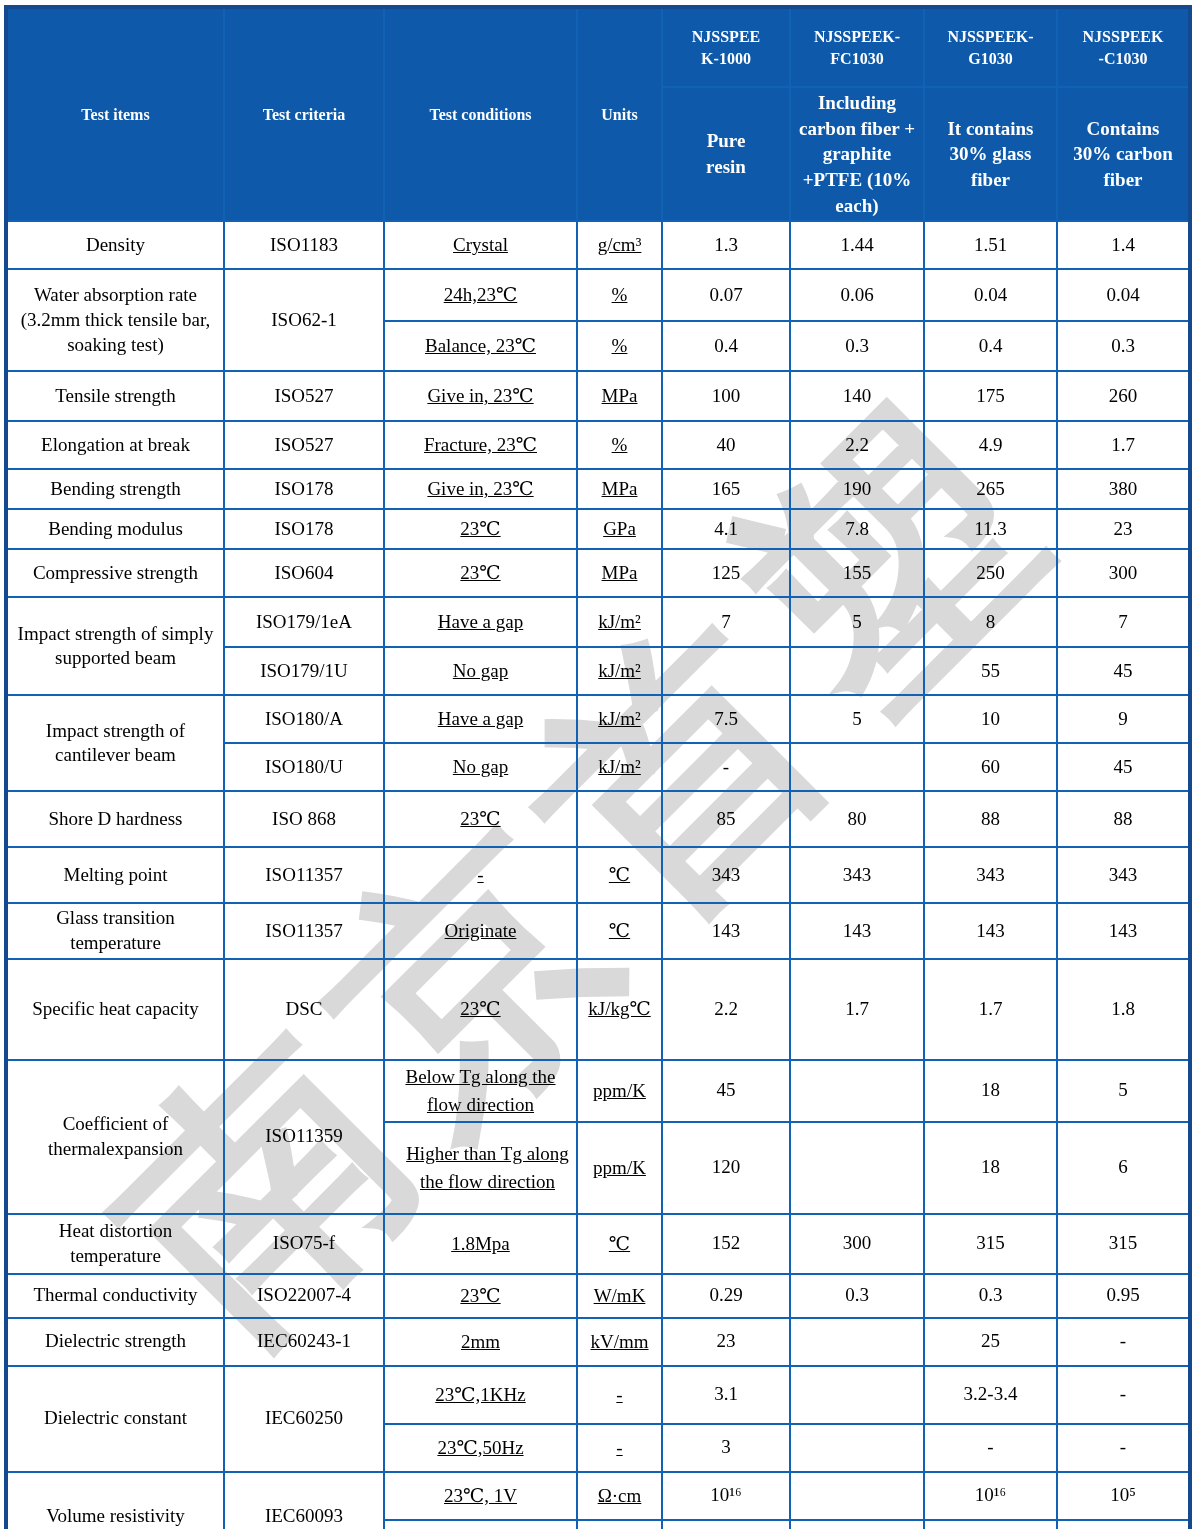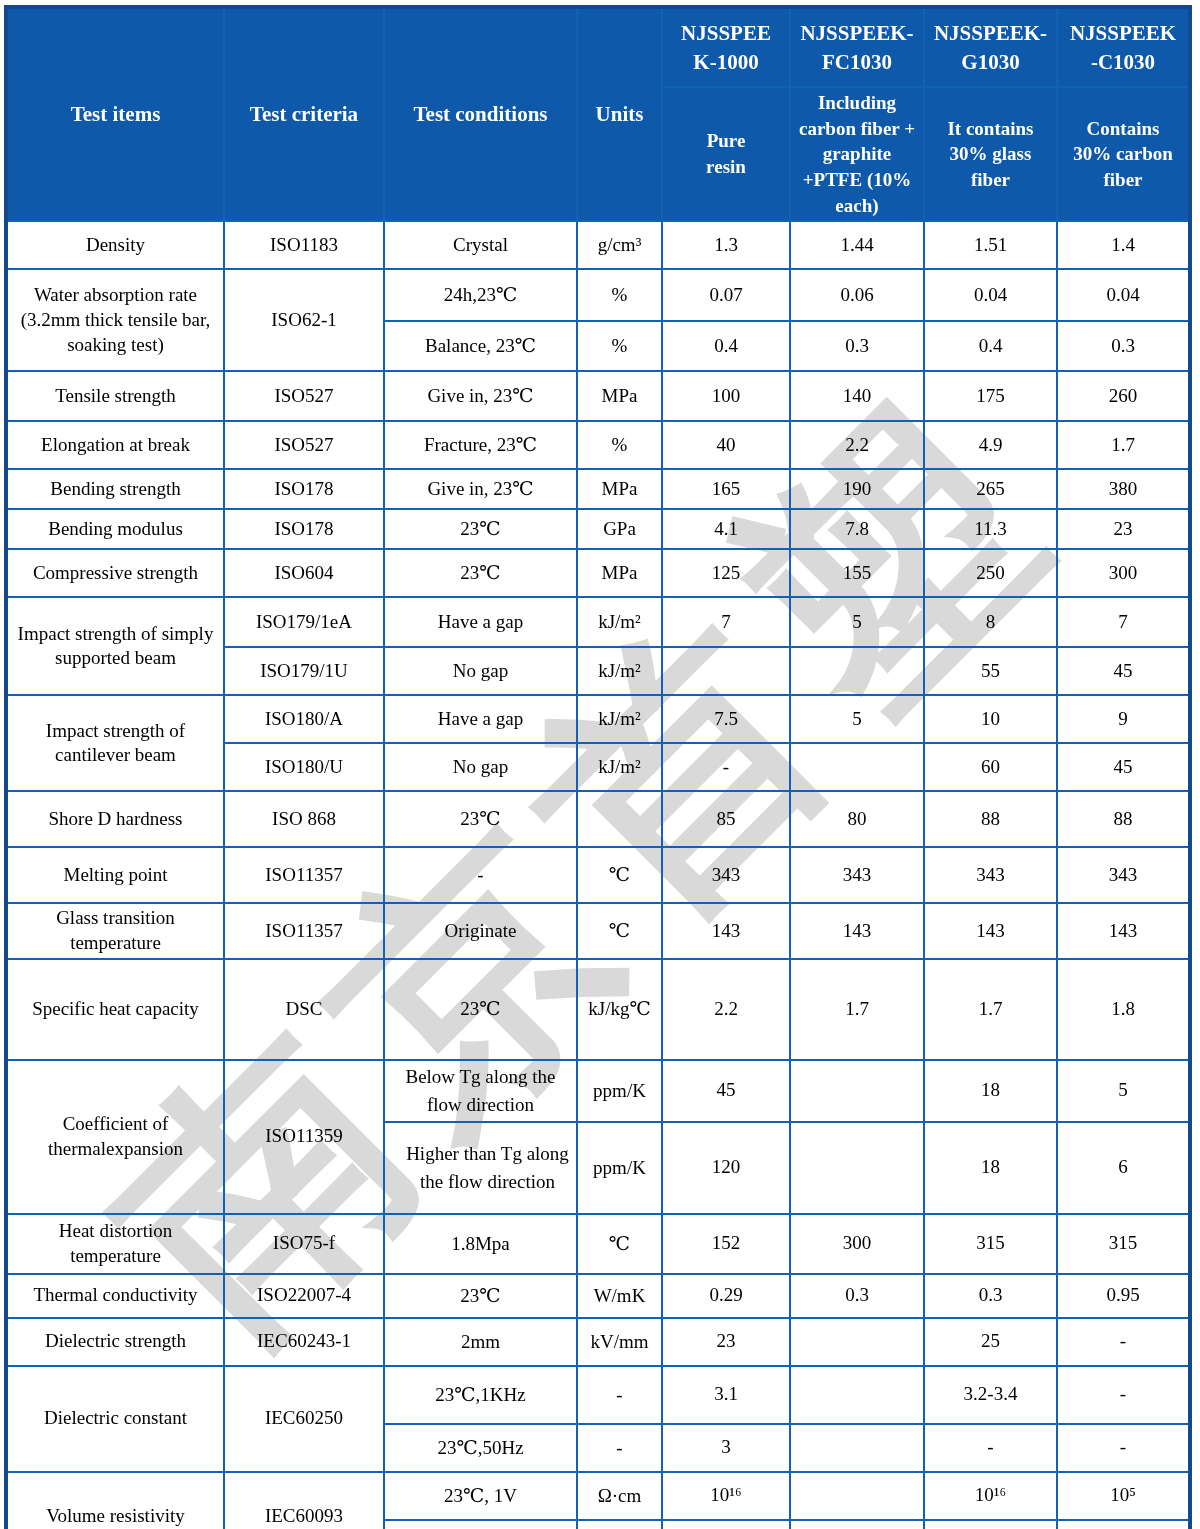--- a/index.html
+++ b/index.html
@@ -16,27 +16,27 @@
   table.spec{
     position:relative;z-index:1;border-collapse:collapse;table-layout:fixed;
     margin:5px 4px 0 4px;width:1188px;
     border:4px solid #14498f;border-bottom:7px solid #1161b5;
   }
   th,td{
     border:2px solid #1161b5;text-align:center;vertical-align:middle;
     padding:2px 4px;box-sizing:border-box;overflow:hidden;
   }
   thead th{
-    background:#0e59a9;color:#ffffff;font-weight:bold;font-size:21px;
+    background:#0e59a9;color:#ffffff;font-weight:bold;font-size:16px;
     white-space:pre-line;line-height:1.35;
   }
   thead th.mdesc{font-size:19px;}
   td{font-size:19px;color:#000;background:transparent;line-height:1.3;}
   td.loose{line-height:2.05;padding-left:18px;}
-  td.cond,td.unit{line-height:1.45;}
+  td.cond,td.unit{line-height:1.45;text-decoration:underline;}
 </style>
 </head>
 <body>
 
 <div class="watermark">南京首塑</div>
 
 <table class="spec">
   <colgroup>
     <col style="width:218px">
       <col style="width:160px">

